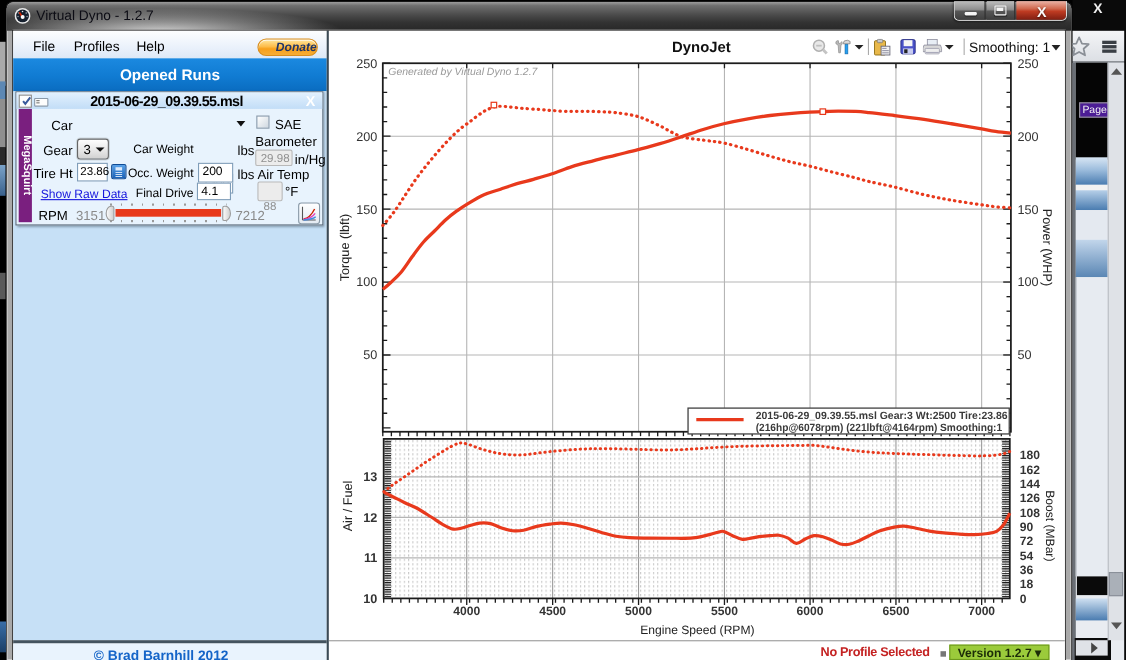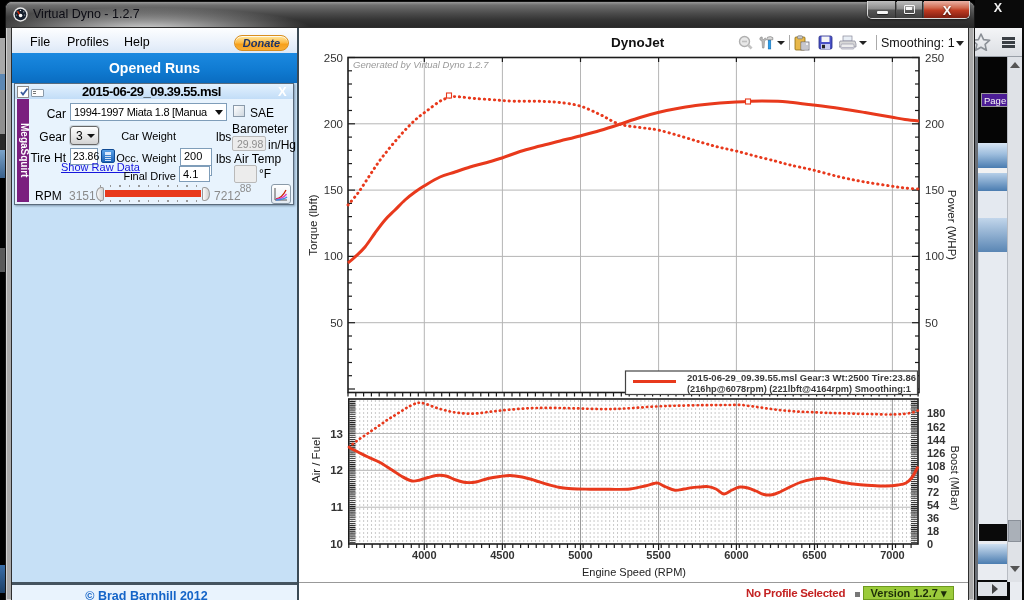--- a/index.html
+++ b/index.html
@@ -74,39 +74,38 @@
         <div class="abs" style="left:1px;top:1px;width:6px;height:3px;background:#f5f5f5;"></div>
       </div>
   <div class="abs" style="left:70px;top:2px;width:18px;height:14px;color:#fbfbfb;font-size:13px;font-weight:bold;text-align:center;text-shadow:0 1px 2px rgba(0,0,0,.6);">X</div>
 </div>
 <div class="abs" style="left:11px;top:27px;width:958px;height:573px;background:#fff;border:1px solid #2e2e2e;border-bottom:none;"></div>
 
 <div class="abs" style="left:12px;top:28px;width:285px;height:25px;background:linear-gradient(180deg,#fdfeff,#e7effa 70%,#dce8f6);"></div>
 <div class="lbl" style="left:30px;top:35px;font-size:12.5px;">File</div>
 <div class="lbl" style="left:67px;top:35px;font-size:12.5px;">Profiles</div>
 <div class="lbl" style="left:124px;top:35px;font-size:12.5px;">Help</div>
-<div class="abs" style="left:234px;top:35px;width:55px;height:16px;border-radius:8px;background:linear-gradient(180deg,#ffe8a0 0%,#fdbd4b 45%,#f7a01b 60%,#f6ad37 100%);border:1px solid #d98e1f;box-shadow:inset 0 1px 0 rgba(255,255,255,.8);color:#1f3568;font-weight:bold;font-style:italic;font-size:11px;text-align:center;padding-top:1px;">Donate</div>
+<div class="abs" style="left:234px;top:35px;width:55px;height:16px;border-radius:8px;background:linear-gradient(180deg,#ffe8a0 0%,#fdbd4b 45%,#f7a01b 60%,#f6ad37 100%);border:1px solid #d98e1f;box-shadow:inset 0 1px 0 rgba(255,255,255,.8);color:#1f3568;font-weight:bold;font-style:italic;font-size:11px;text-align:right;padding-top:1px;">Donate</div>
 <div class="abs" style="left:12px;top:53px;width:285px;height:30px;background:linear-gradient(180deg,#1b89e0 0%,#107bd2 55%,#0a6cc0 100%);color:#fff;font-weight:bold;font-size:14px;text-align:center;padding-top:7px;">Opened Runs</div>
 <div class="abs" style="left:12px;top:83px;width:285px;height:499px;background:#c6e0f6;"></div>
 <div class="abs" style="left:14px;top:83px;width:280px;height:122px;background:#e8f3fd;border:1px solid #5a6b7c;box-shadow:1px 1px 2px rgba(40,60,80,.45);"></div>
 <div class="abs" style="left:15px;top:84px;width:278px;height:15px;background:linear-gradient(180deg,#e3f1fe,#c2ddf7);"></div>
 <div class="abs" style="left:17px;top:86px;width:12px;height:12px;background:#fdfdfd;border:1px solid #8a8a8a;"></div>
 <svg class="abs" style="left:18px;top:86px;" width="12" height="12" viewBox="0 0 12 12">
       <path d="M3 6 L5 8.5 L9.5 2.5" fill="none" stroke="#3a5a9c" stroke-width="1.8"></path>
     </svg>
 <div class="abs" style="left:31px;top:88.5px;width:13px;height:8px;background:#fdfdfd;border:1px solid #8a9aaa;border-radius:1px;">
       <div class="abs" style="left:1px;top:1.5px;width:3px;height:1px;background:#777;box-shadow:0 2px 0 #777;"></div>
     </div>
 <div class="lbl" style="left:46px;top:84px;font-size:13px;font-weight:bold;letter-spacing:-0.5px;margin-left:36px;">2015-06-29_09.39.55.msl</div>
 <div class="abs" style="left:278px;top:84px;font-size:13px;font-weight:bold;color:#fff;">X</div>
 <div class="abs" style="left:17px;top:99px;width:12px;height:103px;background:#7a1f7f;"></div>
 <div class="abs" style="left:16.5px;top:99px;width:13px;height:103px;color:#fff;font-size:10px;font-weight:bold;writing-mode:vertical-rl;text-align:center;">MegaSquirt</div>
 
 <div class="lbl" style="left:38px;top:107px;width:28px;text-align:right;">Car</div>
-<div class="inp" style="left:70px;top:103px;width:157px;height:18px;font-size:11px;padding-top:2px;letter-spacing:-0.3px;overflow:hidden;">1994-1997 Miata 1.8 [Manua</div>
 <div class="abs" style="left:215px;top:110px;width:0px;height:0px;border-left:4.5px solid transparent;border-right:4.5px solid transparent;border-top:5px solid #111;"></div>
 <div class="abs" style="left:233px;top:105px;width:12px;height:12px;border:1px solid #8a9aaa;background:linear-gradient(135deg,#fff,#cfd8e0);"></div>
 <div class="lbl" style="left:250px;top:106px;">SAE</div>
 
 <div class="lbl" style="left:32px;top:130px;width:34px;text-align:right;">Gear</div>
 <div class="abs" style="left:70px;top:126px;width:29px;height:19px;border:1px solid #666;border-radius:3px;background:linear-gradient(180deg,#fefefe,#e8e8e8 55%,#d2d2d2);box-shadow:0 0 0 1px #cdd7de;"></div>
 <div class="lbl" style="left:76px;top:129px;">3</div>
 <div class="abs" style="left:87px;top:133.5px;width:0px;height:0px;border-left:4px solid transparent;border-right:4px solid transparent;border-top:4.5px solid #111;"></div>
 <div class="lbl" style="left:106px;top:130px;width:70px;text-align:right;font-size:11px;">Car Weight</div>
 <div class="inp" style="left:180px;top:126px;width:32px;height:18px;margin-top:32px;">2300</div>
@@ -119,21 +118,21 @@
       <div class="abs" style="left:3px;top:2px;width:6px;height:3px;background:#dceafc;"></div>
       <div class="abs" style="left:3px;top:6px;width:6px;height:5px;background:repeating-linear-gradient(180deg,#cfe0f4 0 1px,transparent 1px 2px);"></div>
     </div>
 <div class="lbl" style="left:110px;top:152px;width:66px;text-align:right;font-size:11px;">Occ. Weight</div>
 <div class="inp" style="left:180px;top:148px;width:32px;height:18px;">200</div>
 <div class="lbl" style="left:216px;top:152px;">lbs</div>
 <div class="abs" style="left:232px;top:136px;width:34px;height:15px;background:#ececec;border:1px solid #b9b9b9;border-radius:2px;color:#8f8f8f;font-size:10.5px;padding:1px 0 0 4px;">29.98</div>
 <div class="lbl" style="left:268px;top:138px;">in/Hg</div>
 <div class="lbl" style="left:234px;top:152px;">Air Temp</div>
 
-<div class="abs" style="left:37px;top:161px;font-size:11px;color:#1515dd;text-decoration:underline;margin-left:24px;">Show Raw Data</div>
+<div class="abs" style="left:37px;top:171px;font-size:11px;color:#1515dd;text-decoration:underline;">Show Raw Data</div>
 <div class="lbl" style="left:122px;top:170px;width:54px;text-align:right;font-size:11px;">Final Drive</div>
 <div class="inp" style="left:179px;top:166px;width:31px;height:16px;">4.1</div>
 <div class="abs" style="left:234px;top:165px;width:23px;height:15px;background:#ececec;border:1px solid #b9b9b9;border-radius:2px;color:#8f8f8f;font-size:10.5px;text-align:center;padding-top:16px;">88</div>
 <div class="lbl" style="left:259px;top:167px;">°F</div>
 
 <div class="lbl" style="left:35px;top:189px;">RPM</div>
 <div class="abs" style="left:69px;top:189px;font-size:12px;color:#8a8a8a;">3151</div>
 <div class="abs" style="left:100px;top:185px;width:106px;height:1.5px;background:repeating-linear-gradient(90deg,#999 0 1.5px,transparent 1.5px 9.6px);"></div>
 <div class="abs" style="left:100px;top:200px;width:106px;height:1.5px;background:repeating-linear-gradient(90deg,#999 0 1.5px,transparent 1.5px 9.6px);"></div>
 <div class="abs" style="left:105px;top:190px;width:96px;height:7px;background:#e8391c;"></div>

